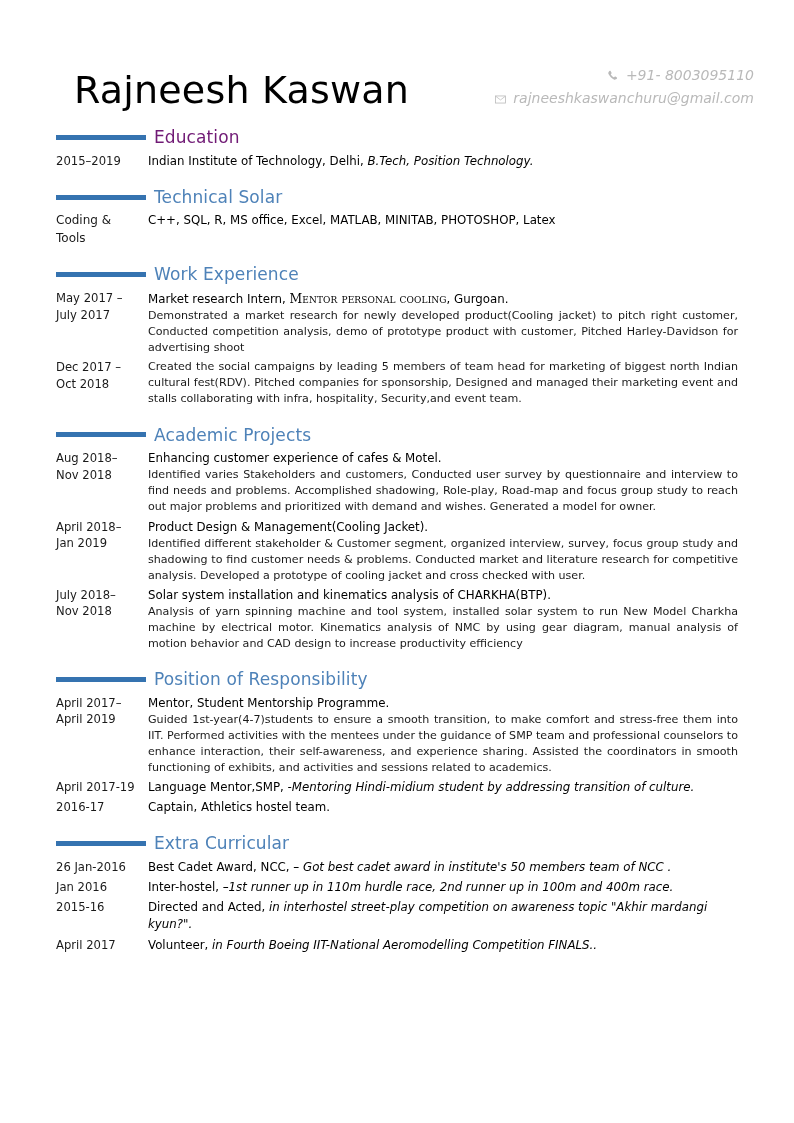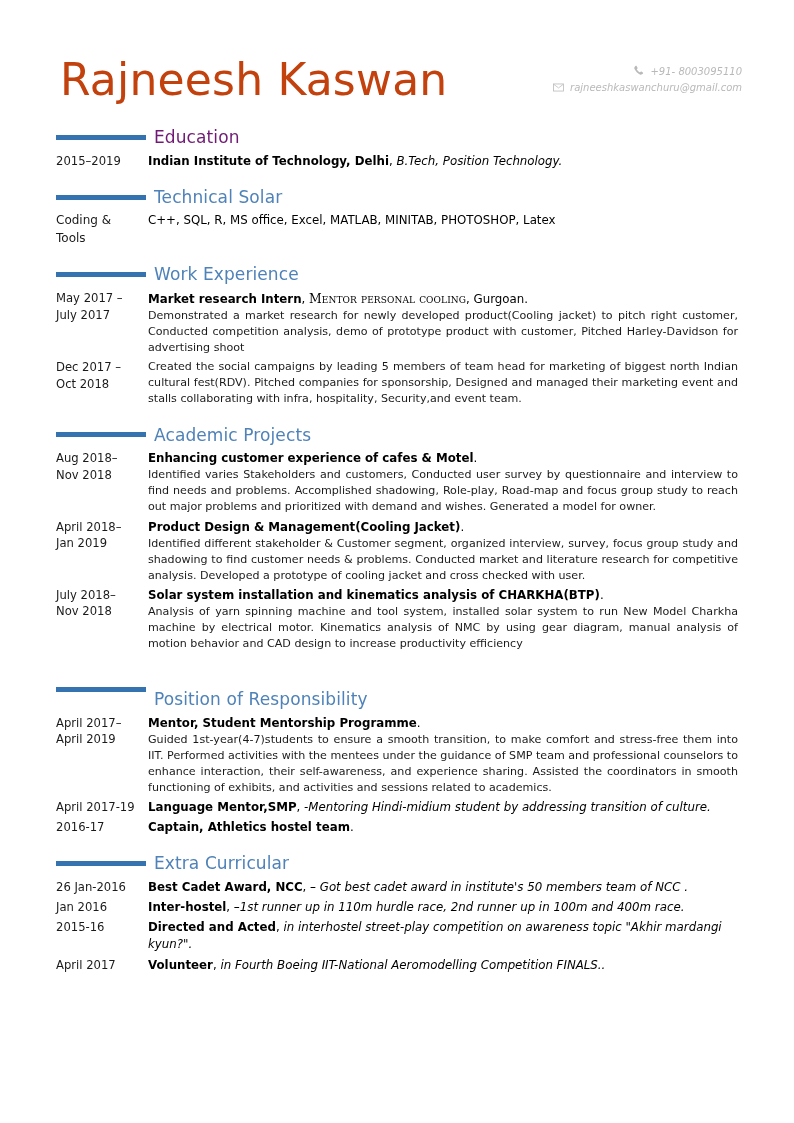--- a/index.html
+++ b/index.html
@@ -17,35 +17,35 @@
 
   .page { position: relative; width: 794px; height: 1123px; }
 
   
   .header {
     position: relative;
     padding: 52px 56px 0 56px;
     height: 110px;
   }
   .name {
-    font-size: 44px;
+    font-size: 38px;
     font-weight: 400;
     letter-spacing: .2px;
-    color: #c2410c;
+    color: #000000;
     line-height: 1.1;
-    margin: 4px;
+    margin: 18px;
     font-family: "DejaVu Sans", sans-serif;
   }
   .contact {
     position: absolute;
-    right: 52px;
+    right: 40px;
     top: 64px;
     text-align: right;
     color: #b9b9b9;
-    font-size: 10px;
+    font-size: 14px;
     font-style: italic;
     line-height: 1.62;
     font-family: "DejaVu Sans", sans-serif;
   }
   .contact .line { white-space: nowrap; }
   .contact .ic {
     display: inline-block;
     width: 11px;
     vertical-align: -1px;
     margin-right: 3px;
@@ -98,21 +98,21 @@
     min-width: 0;
     font-size: 11.6px;
     line-height: 1.43;
   }
   .title-line {
     font-size: 11.8px;
     line-height: 1.45;
     color: #000;
     margin-bottom: 0px;
   }
-  .title-line b { font-weight: 700; }
+  .title-line b { font-weight: 400; }
   .title-line i { font-style: italic; }
   .smallcaps {
     font-variant: small-caps;
     font-size: 12.4px;
     letter-spacing: .1px;
     font-family: "DejaVu Serif", serif;
   }
   .serifish {
     font-family: "DejaVu Serif", serif;
     font-size: 11.6px;
@@ -234,21 +234,21 @@
 Nov 2018</div>
             <div class="what">
               <div class="title-line"><b>Solar system installation and kinematics analysis of CHARKHA(BTP)</b>.</div>
               <div class="desc">Analysis of yarn spinning machine and tool system, installed solar system to run New Model Charkha machine by electrical motor. Kinematics analysis of NMC by using gear diagram, manual analysis of motion behavior and CAD design to increase productivity efficiency</div>
             </div>
           </div>
         </div>
         <div class="section">
           <div class="section-head">
             <div class="rule" style="background: rgb(53, 115, 176);"></div>
-            <div class="section-title" style="color: rgb(78, 130, 184); margin-top: 20px;">Position of Responsibility</div>
+            <div class="section-title" style="color: rgb(78, 130, 184);">Position of Responsibility</div>
           </div>
           <div class="entry">
             <div class="when">April 2017–
 April 2019</div>
             <div class="what">
               <div class="title-line"><b>Mentor, Student Mentorship Programme</b>.</div>
               <div class="desc">Guided 1st-year(4-7)students to ensure a smooth transition, to make comfort and stress-free them into IIT. Performed activities with the mentees under the guidance of SMP team and professional counselors to enhance interaction, their self-awareness, and experience sharing. Assisted the coordinators in smooth functioning of exhibits, and activities and sessions related to academics.</div>
             </div>
           </div>
           <div class="entry">

